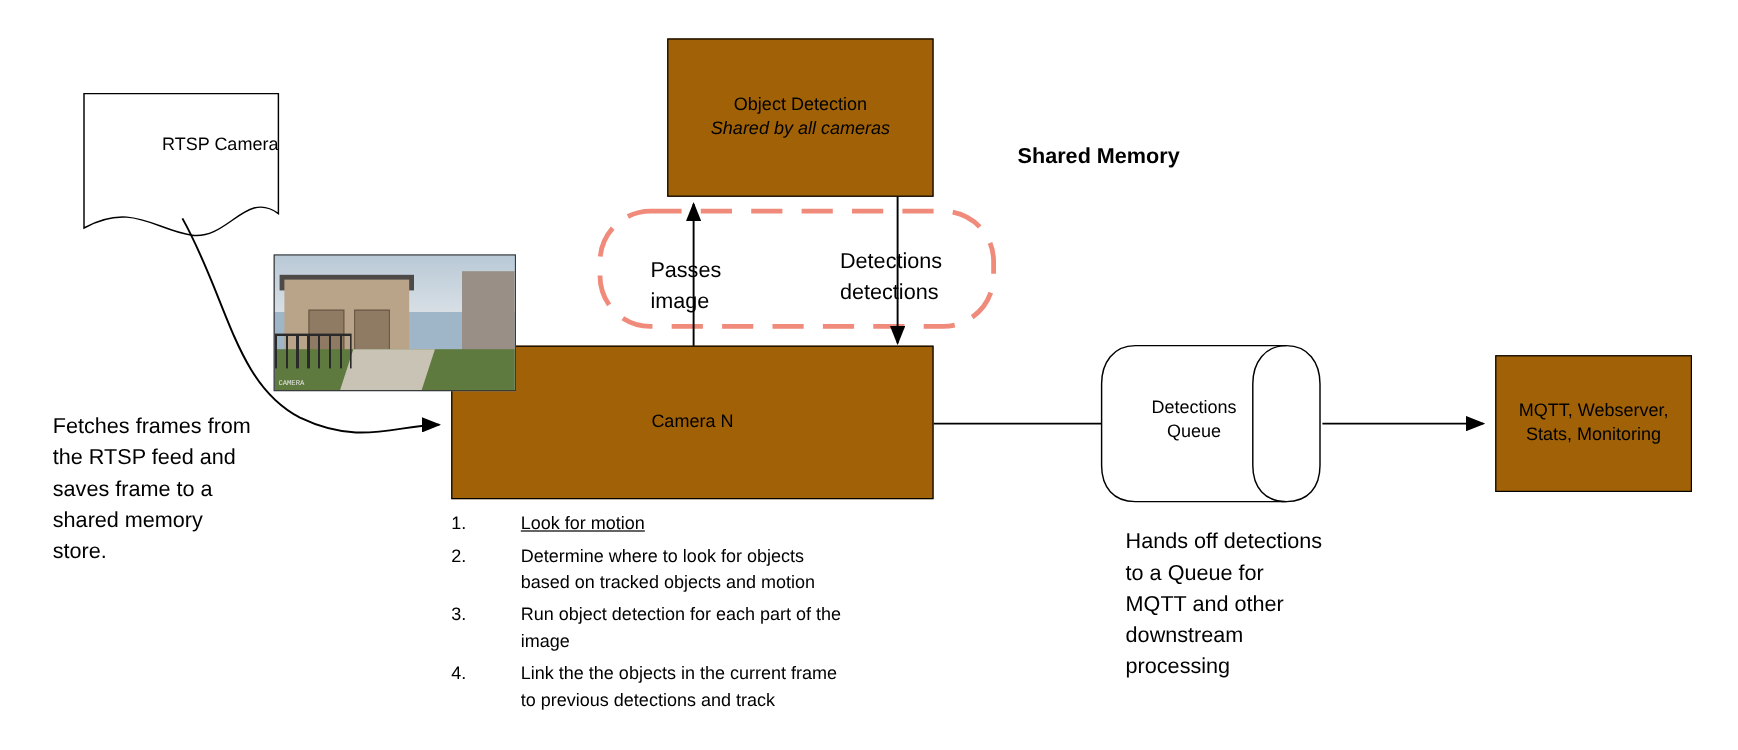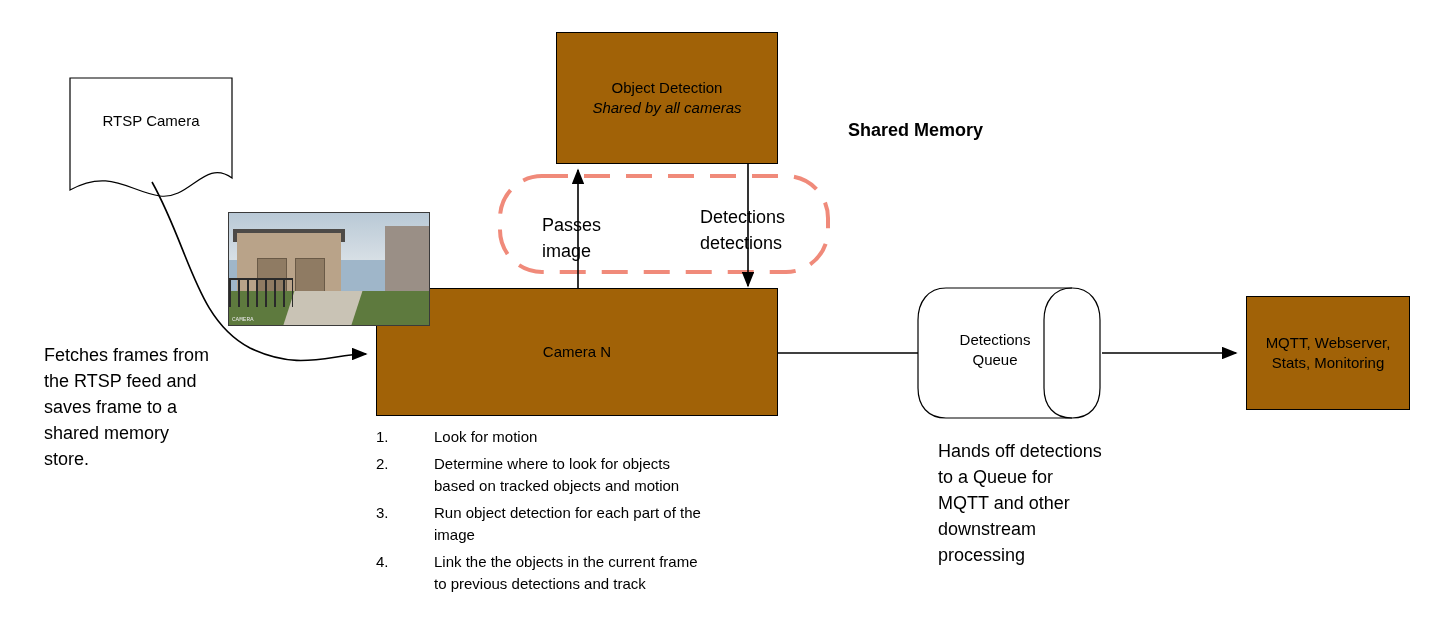--- a/index.html
+++ b/index.html
@@ -157,21 +157,21 @@
     <path d="M748,163 L748,286" fill="none" stroke="#000000" stroke-width="1.6" marker-end="url(#arrow)"></path>
 
     <path d="M778,353 L938,353" fill="none" stroke="#000000" stroke-width="1.6" marker-end="url(#arrow)"></path>
 
     <path d="M946,288 L1072,288 C1090,288 1100,302 1100,320 L1100,388 C1100,406 1090,418 1072,418 L946,418 C928,418 918,406 918,388 L918,320 C918,302 928,288 946,288 Z" fill="#ffffff" stroke="#000000" stroke-width="1.2"></path>
     <path d="M1072,288 C1054,288 1044,302 1044,320 L1044,388 C1044,406 1054,418 1072,418" fill="none" stroke="#000000" stroke-width="1.2"></path>
 
     <path d="M1102,353 L1236,353" fill="none" stroke="#000000" stroke-width="1.6" marker-end="url(#arrow)"></path>
   </svg>
 
-  <div class="node" style="left:70px; top:112px; width:162px; text-align:center; font-size:15px;">
+  <div class="node" style="left:70px; top:112px; width:162px; text-align:right; font-size:15px;">
     <span>RTSP Camera</span>
   </div>
 
   <div class="node box" style="left:556px; top:32px; width:222px; height:132px;">
     <div>Object Detection</div>
     <div class="sub">Shared by all cameras</div>
   </div>
 
   <div class="node box" style="left:376px; top:288px; width:402px; height:128px;">
     <div>Camera N</div>
@@ -218,21 +218,21 @@
   <div class="node box" style="left:1246px; top:296px; width:164px; height:114px;">
     <div>MQTT, Webserver,</div>
     <div>Stats, Monitoring</div>
   </div>
 
   <div class="steps" style="left:376px; top:426px; width:420px;">
     <table>
       <tbody>
         <tr>
           <td class="num">1.</td>
-          <td style="white-space: pre-line;">Look for motion</td>
+          <td style="white-space: pre-line; text-decoration: underline;">Look for motion</td>
         </tr>
         <tr>
           <td class="num">2.</td>
           <td style="white-space: pre-line;">Determine where to look for objects
 based on tracked objects and motion</td>
         </tr>
         <tr>
           <td class="num">3.</td>
           <td style="white-space: pre-line;">Run object detection for each part of the
 image</td>

